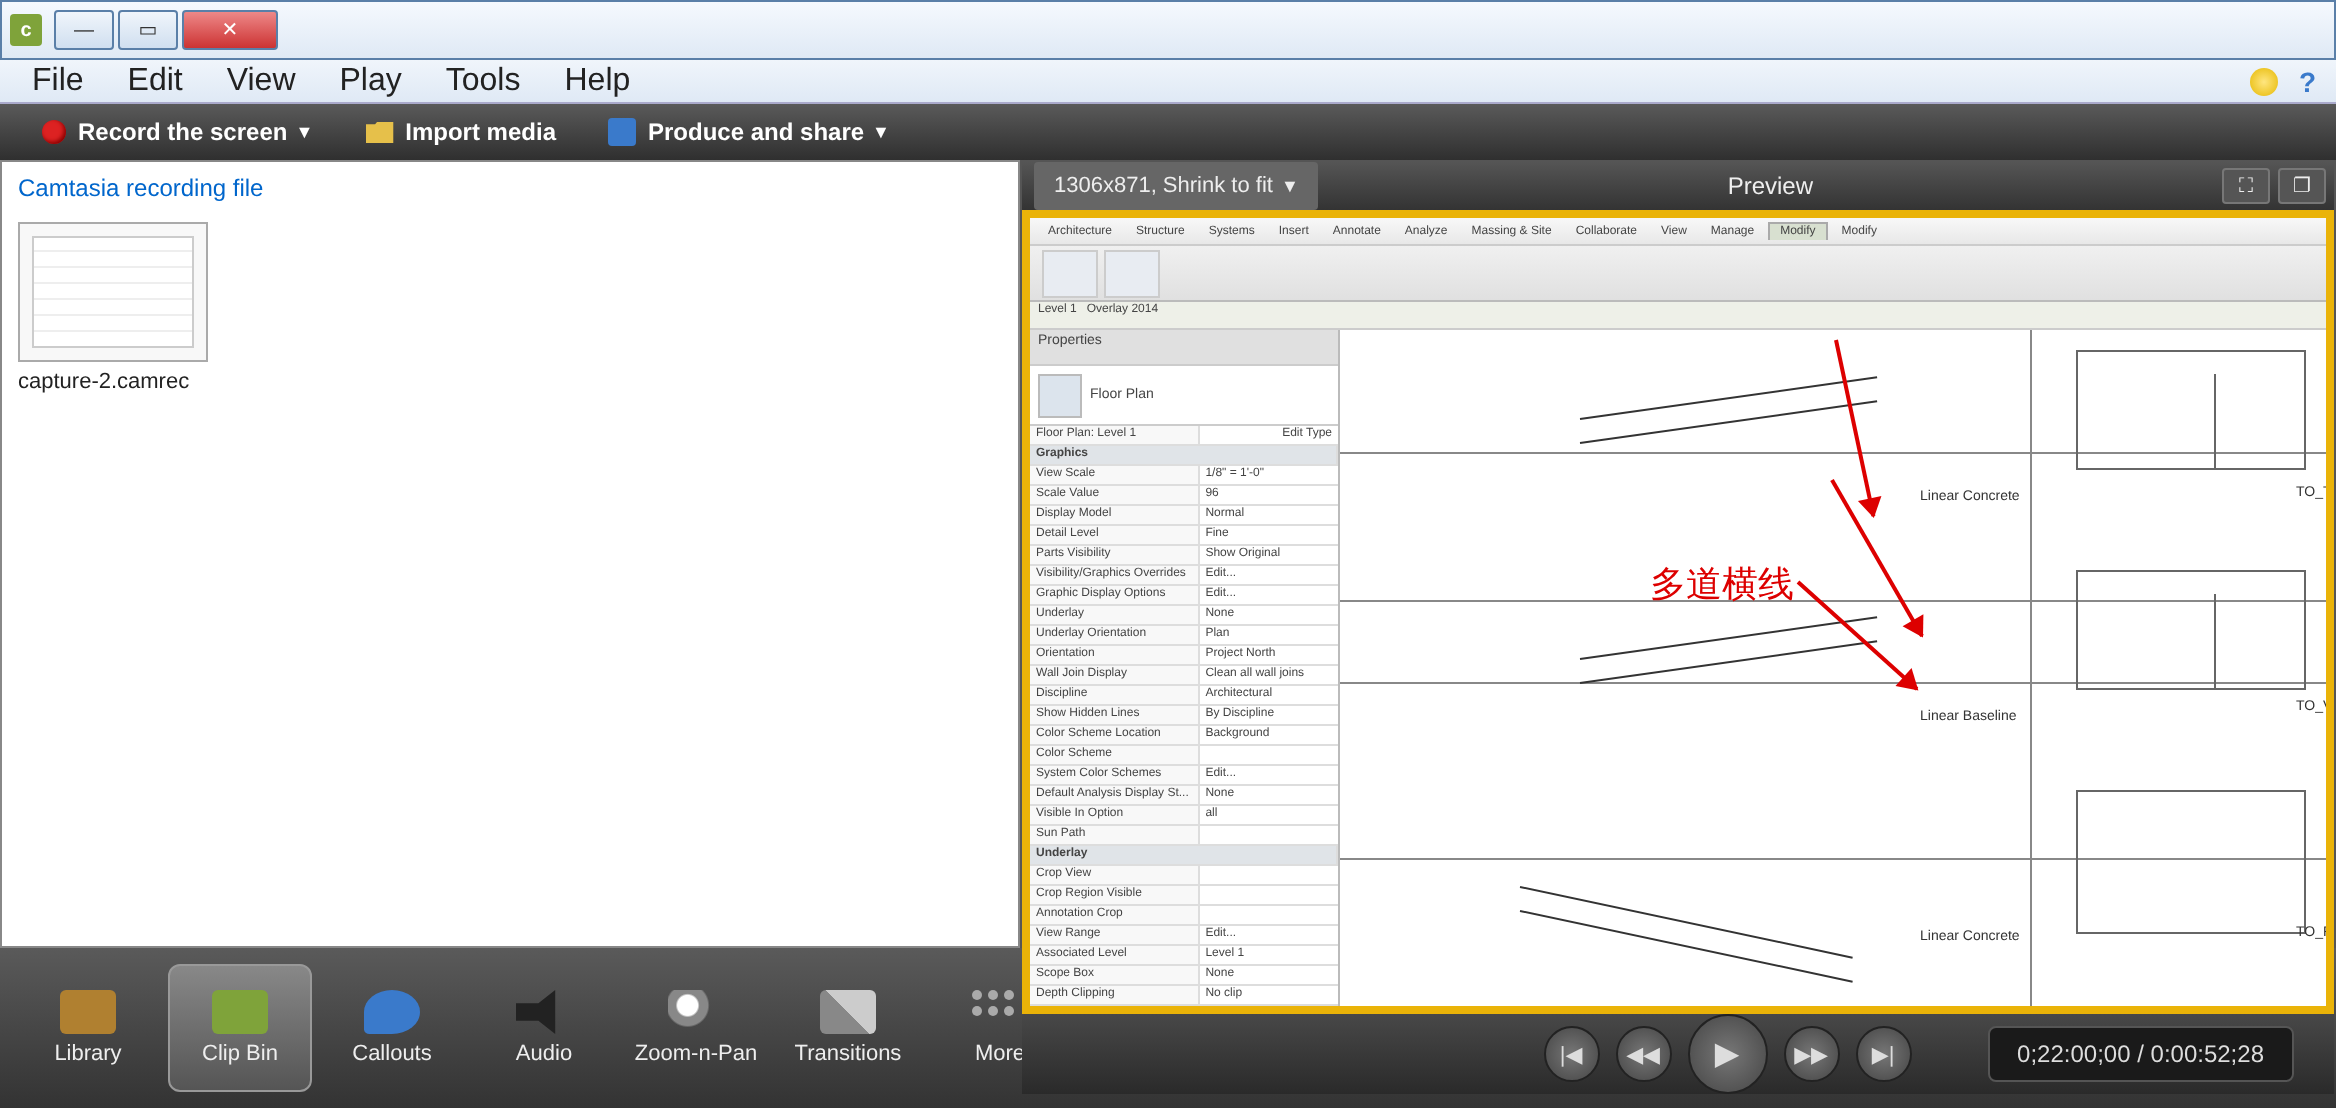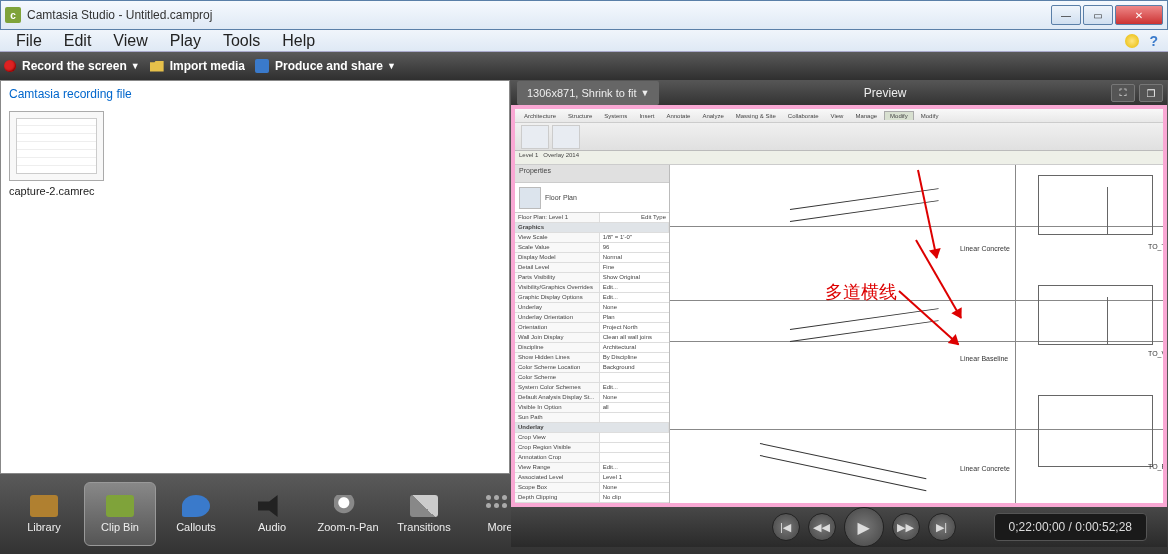--- a/index.html
+++ b/index.html
@@ -14,21 +14,21 @@
 .winbtn.close { background:linear-gradient(#e88,#c33); color:#fff; width:48px; }
 
 
 .menubar { height:22px; background:linear-gradient(#f0f5fb,#dfe9f5); display:flex; align-items:center; padding:0 6px; gap:2px; border-bottom:1px solid #aac; }
 .menubar .item { font-size:16px; color:#222; padding:2px 10px; }
 .menubar .spacer { flex:1; }
 .bulb { width:14px; height:14px; border-radius:50%; background:radial-gradient(circle,#ffe680,#e6b800); margin-right:8px; }
 .plusicon { color:#3a7acb; font-size:14px; font-weight:bold; margin-right:4px; }
 
 
-.darktoolbar { height:28px; background:linear-gradient(#5a5a5a,#2f2f2f); display:flex; align-items:center; padding:0 4px; gap:10px; color:#fff; font-size:12px; font-weight:bold; }
+.darktoolbar { height:28px; background:linear-gradient(#5a5a5a,#2f2f2f); display:flex; align-items:center; padding:0 21px; gap:26px; color:#fff; font-size:12px; font-weight:bold; }
 .recdot { width:12px; height:12px; border-radius:50%; background:#d22; display:inline-block; margin-right:6px; box-shadow:inset -1px -1px 2px #800; }
 .tbitem { display:flex; align-items:center; }
 .folder { width:14px; height:11px; background:#e6c04a; margin-right:6px; clip-path:polygon(0 15%,35% 15%,45% 0,100% 0,100% 100%,0 100%); }
 .disk { width:14px; height:14px; background:#3a7acb; margin-right:6px; border-radius:2px; }
 .caret { font-size:9px; margin-left:4px; }
 
 
 .mainarea { display:flex; height:394px; }
 .leftpane { width:510px; background:#fff; border:1px solid #888; display:flex; flex-direction:column; }
 .filelabel { color:#0066cc; font-size:12px; padding:6px 8px; }
@@ -36,21 +36,21 @@
 .thumb { width:95px; height:70px; border:1px solid #aaa; background:#f8f8f8; position:relative; overflow:hidden; }
 .thumb-inner { position:absolute; inset:6px; border:1px solid #ccc; background:repeating-linear-gradient(0deg,#fff 0,#fff 7px,#eee 7px,#eee 8px); }
 .thumbname { font-size:11px; color:#222; margin-top:4px; }
 
 .rightpane { flex:1; background:#3a3a3a; display:flex; flex-direction:column; border:1px solid #555; }
 .previewhdr { height:28px; background:linear-gradient(#555,#333); display:flex; align-items:center; color:#eee; font-size:12px; }
 .dimpill { background:#666; padding:6px 10px; border-radius:2px; margin-left:6px; display:flex; align-items:center; font-size:11px; }
 .previewhdr .ptitle { flex:1; text-align:center; }
 .hdrbtn { width:24px; height:18px; background:#555; border:1px solid #777; border-radius:2px; margin-right:4px; display:flex; align-items:center; justify-content:center; font-size:10px; }
 
-.previewcanvas { flex:1; background:#f9a8d4; padding:4px; position:relative; }
+.previewcanvas { flex:1; background:#eab308; padding:4px; position:relative; }
 .revit { width:100%; height:100%; background:#fff; position:relative; font-size:7px; color:#444; overflow:hidden; }
 .revit-ribbon-top { height:14px; background:linear-gradient(#f8f8f8,#e8e8e8); border-bottom:1px solid #ccc; display:flex; align-items:center; gap:2px; padding:0 4px; font-size:6px; }
 .rtab { padding:1px 5px; color:#444; }
 .rtab.active { background:#d8e0d0; border:1px solid #aaa; border-bottom:none; }
 .revit-ribbon-body { height:28px; background:linear-gradient(#f0f0f0,#e0e0e0); border-bottom:1px solid #bbb; display:flex; align-items:center; gap:3px; padding:0 6px; }
 .rbigbtn { width:28px; height:24px; background:#e8ecf2; border:1px solid #ccc; }
 .revit-body { display:flex; height:calc(100% - 56px); }
 .props-panel { width:155px; border-right:1px solid #bbb; background:#f4f4f4; display:flex; flex-direction:column; }
 .props-hdr { height:18px; background:#e0e0e0; padding:2px 4px; font-size:7px; border-bottom:1px solid #ccc; }
 .props-icon { height:30px; background:#fff; border-bottom:1px solid #ccc; display:flex; align-items:center; gap:4px; padding:0 4px; }
@@ -87,23 +87,20 @@
 .btab.trans .bicon { background:linear-gradient(45deg,#888 50%,#ccc 50%); }
 .btab.more .bicon { background:none; }
 .more-dots { display:grid; grid-template-columns:repeat(3,5px); gap:3px; }
 .more-dots span { width:5px; height:5px; border-radius:50%; background:#aaa; }
 </style>
 </head>
 <body>
 
 <div class="titlebar">
   <span class="icon">c</span>
-  <span class="title">
-    <span>Camtasia Studio</span> - <span>Untitled.camproj</span>
-  </span>
   <div class="winbtns">
     <div class="winbtn">—</div>
     <div class="winbtn">▭</div>
     <div class="winbtn close">✕</div>
   </div>
 </div>
 
 <div class="menubar">
   <div class="item">File</div>
   <div class="item">Edit</div>

